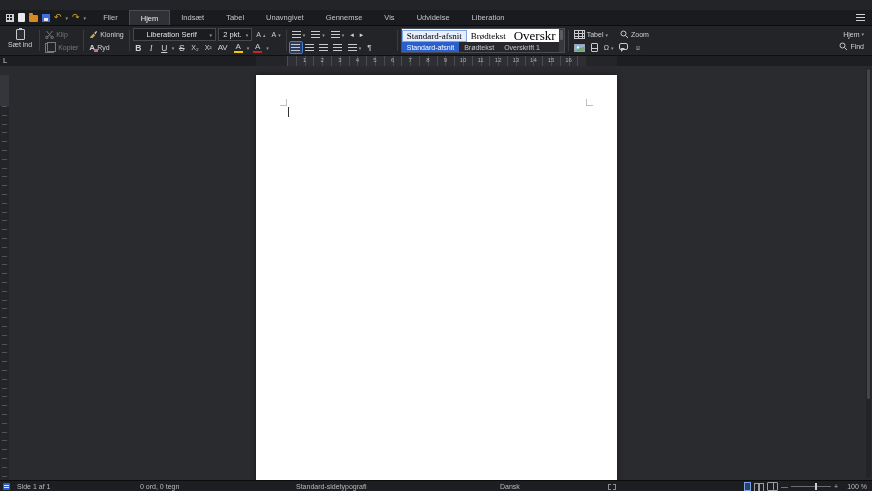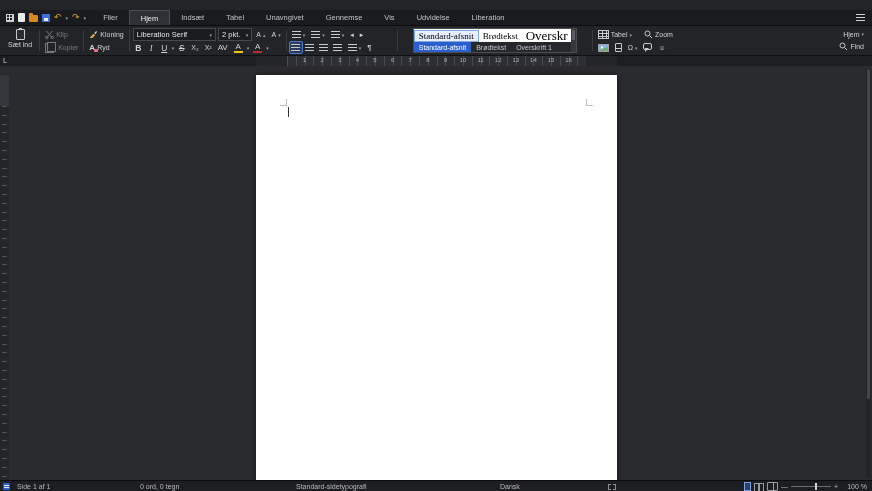--- a/index.html
+++ b/index.html
@@ -43,42 +43,42 @@
 .dim{color:#77787c;}
 .dim svg *{stroke:#77787c;}
 .paste-btn{flex-direction:column;gap:1px;height:auto;justify-content:center;padding:1px 4px;}
 .i-clipboard{width:9px;height:11px;border:1px solid #c9cacd;border-radius:1px;position:relative;background:#2c2d31;}
 .i-clipboard::before{content:"";position:absolute;top:-2px;left:2px;width:3px;height:2px;background:#c9cacd;}
 .i-copy{width:11px;height:11px;position:relative;}
 .i-copy::before{content:"";position:absolute;left:0;bottom:0;width:7px;height:8px;border:1px solid currentColor;}
 .i-copy::after{content:"";position:absolute;right:0;top:0;width:7px;height:8px;border:1px solid currentColor;background:#232428;}
 .i-clear{position:relative;font-size:8px;font-weight:bold;}
 .i-clear::after{content:"";position:absolute;right:-3px;bottom:0;width:4px;height:3px;background:#e06c75;}
-.combo{display:flex;align-items:center;gap:3px;background:#1b1c1f;border:1px solid #46484e;height:13px;padding:0 3px;font-size:7.5px;color:#e2e3e5;}
+.combo{display:flex;align-items:center;gap:3px;background:#1b1c1f;border:1px solid #46484e;height:13px;padding:0 3px;font-size:7.5px;color:#e2e3e5;text-align:center;}
 .combo .cval{overflow:hidden;white-space:nowrap;flex:1;}
 .fmt{width:11px;justify-content:center;font-size:8.5px;}
 .fmt-b{font-weight:bold;}
 .fmt-i{font-style:italic;font-family:"Liberation Serif",serif;}
 .fmt-u{text-decoration:underline;}
 .fmt-s{text-decoration:line-through;}
 .smalltx{font-size:7px;}
 .colorbtn{position:relative;flex-direction:column;gap:0;justify-content:center;}
 .colorbtn .cl{font-size:8px;line-height:8px;}
 .colorbar{width:9px;height:2px;}
 .al-btn{width:12px;height:11px;display:inline-flex;align-items:center;justify-content:center;border-radius:1px;}
 .al-btn.sel{background:#2c3c5c;outline:1px solid #4a7ad0;}
 .i-al{width:9px;height:8px;background:repeating-linear-gradient(to bottom,#c9cacd 0 1px,transparent 1px 3px);}
 .i-table{width:11px;height:9px;border:1px solid #c9cacd;background:repeating-linear-gradient(to bottom,transparent 0 2px,#c9cacd 2px 3px),repeating-linear-gradient(to right,transparent 0 3px,#c9cacd 3px 4px);}
 .i-img{width:11px;height:8px;border:1px solid #9aa0a8;background:radial-gradient(circle at 3px 2.5px,#fff 0 1px,transparent 1.2px),linear-gradient(160deg,#86b4e4 55%,#72a872 55%);}
 .i-comment{width:9px;height:7px;border:1px solid #c9cacd;border-radius:2px;position:relative;margin-bottom:2px;}
 .i-comment::after{content:"";position:absolute;left:1px;bottom:-3px;border:2px solid transparent;border-top-color:#c9cacd;border-left-color:#c9cacd;width:0;height:0;}
 .i-pgdoc{width:7px;height:9px;border:1px solid #c9cacd;border-radius:1px;position:relative;}
 .i-pgdoc::after{content:"";position:absolute;left:0;right:0;top:4px;border-top:1px dashed #c9cacd;}
 .svgi{display:inline-block;}
-.styles{display:flex;width:164px;border:1px solid #4a4c51;margin:1px 12px;background:#26282c;}
+.styles{display:flex;width:164px;border:1px solid #4a4c51;margin:1px 0;background:#26282c;}
 .styles-main{flex:1;display:flex;flex-direction:column;overflow:hidden;}
 .styles-previews{height:15px;background:#fff;display:flex;align-items:center;overflow:hidden;}
 .preview{padding:0 4px;color:#000;white-space:nowrap;}
 .preview-standard{font-family:"Liberation Serif",serif;font-size:9px;border:1px solid #7fa7e8;background:#e7effc;}
 .preview-body{font-family:"Liberation Serif",serif;font-size:9px;}
 .preview-h1{font-family:"Liberation Serif",serif;font-weight:normal;font-size:13px;}
 .styles-items{height:11px;display:flex;align-items:stretch;font-size:7px;}
 .sitem{display:flex;align-items:center;padding:0 5px;color:#c4c5c8;white-space:nowrap;}
 .sitem.selected{color:#fff;}
 .styles-scroll{width:5px;background:#36383d;position:relative;}

